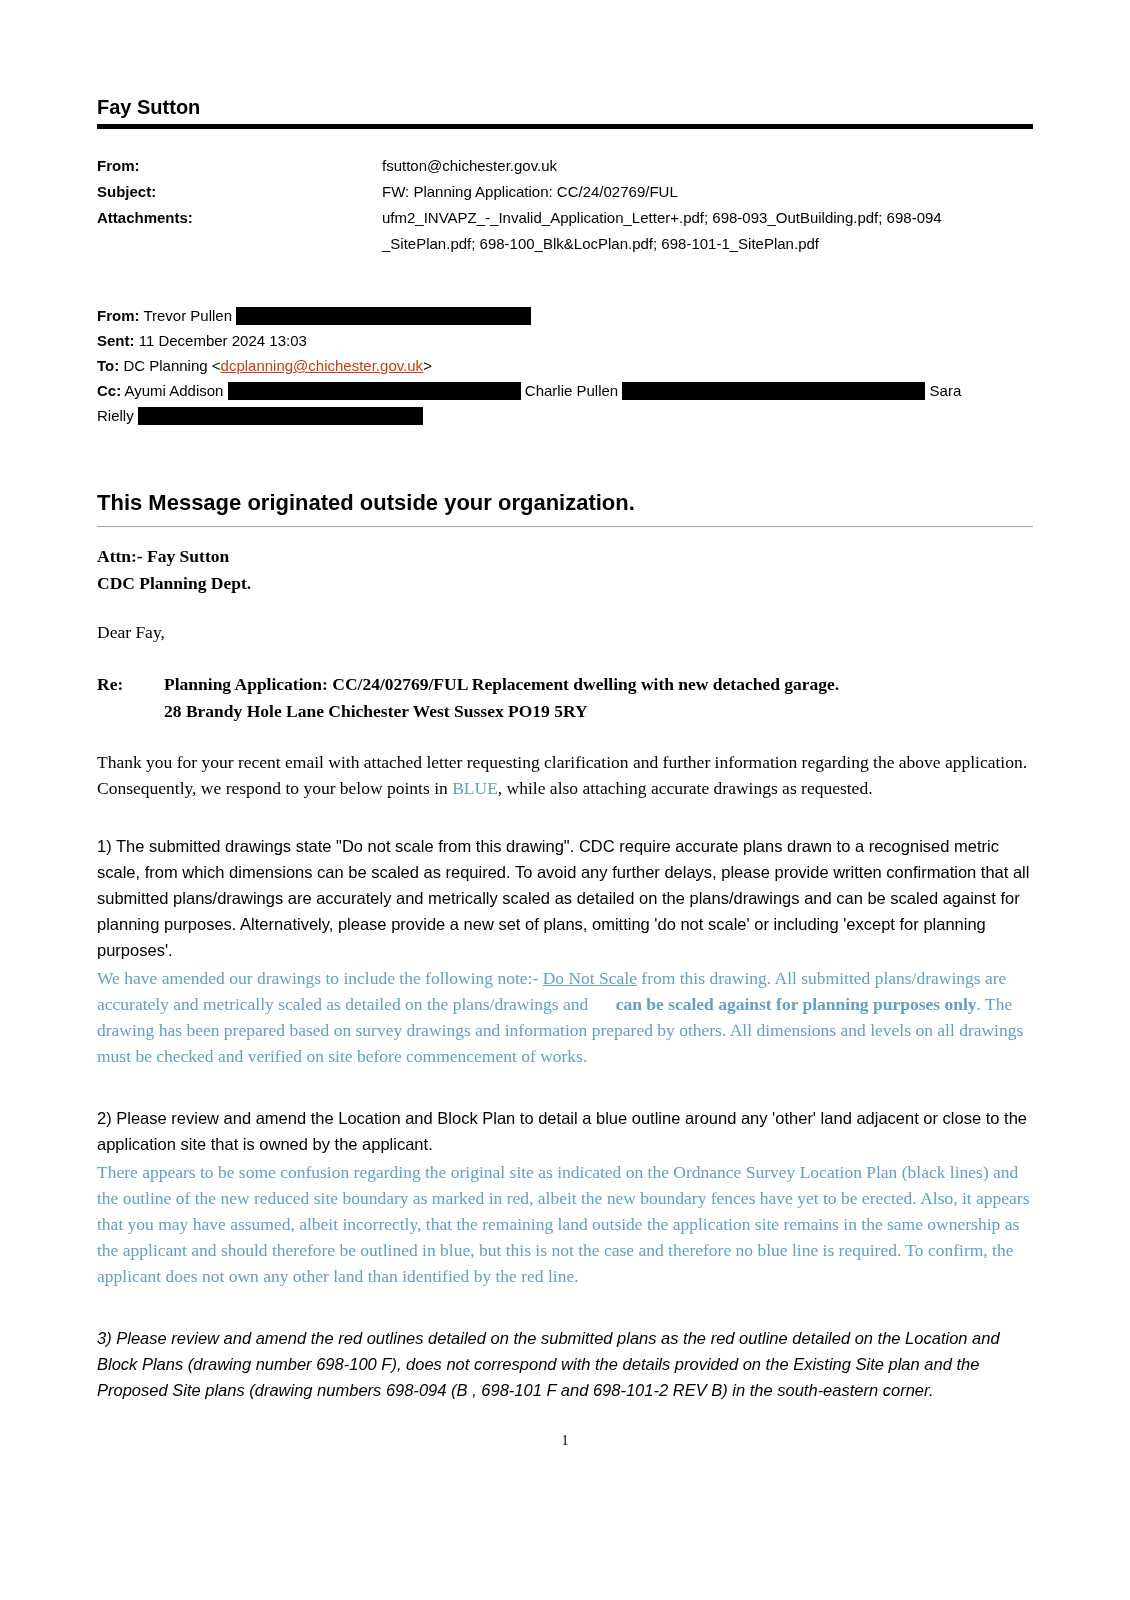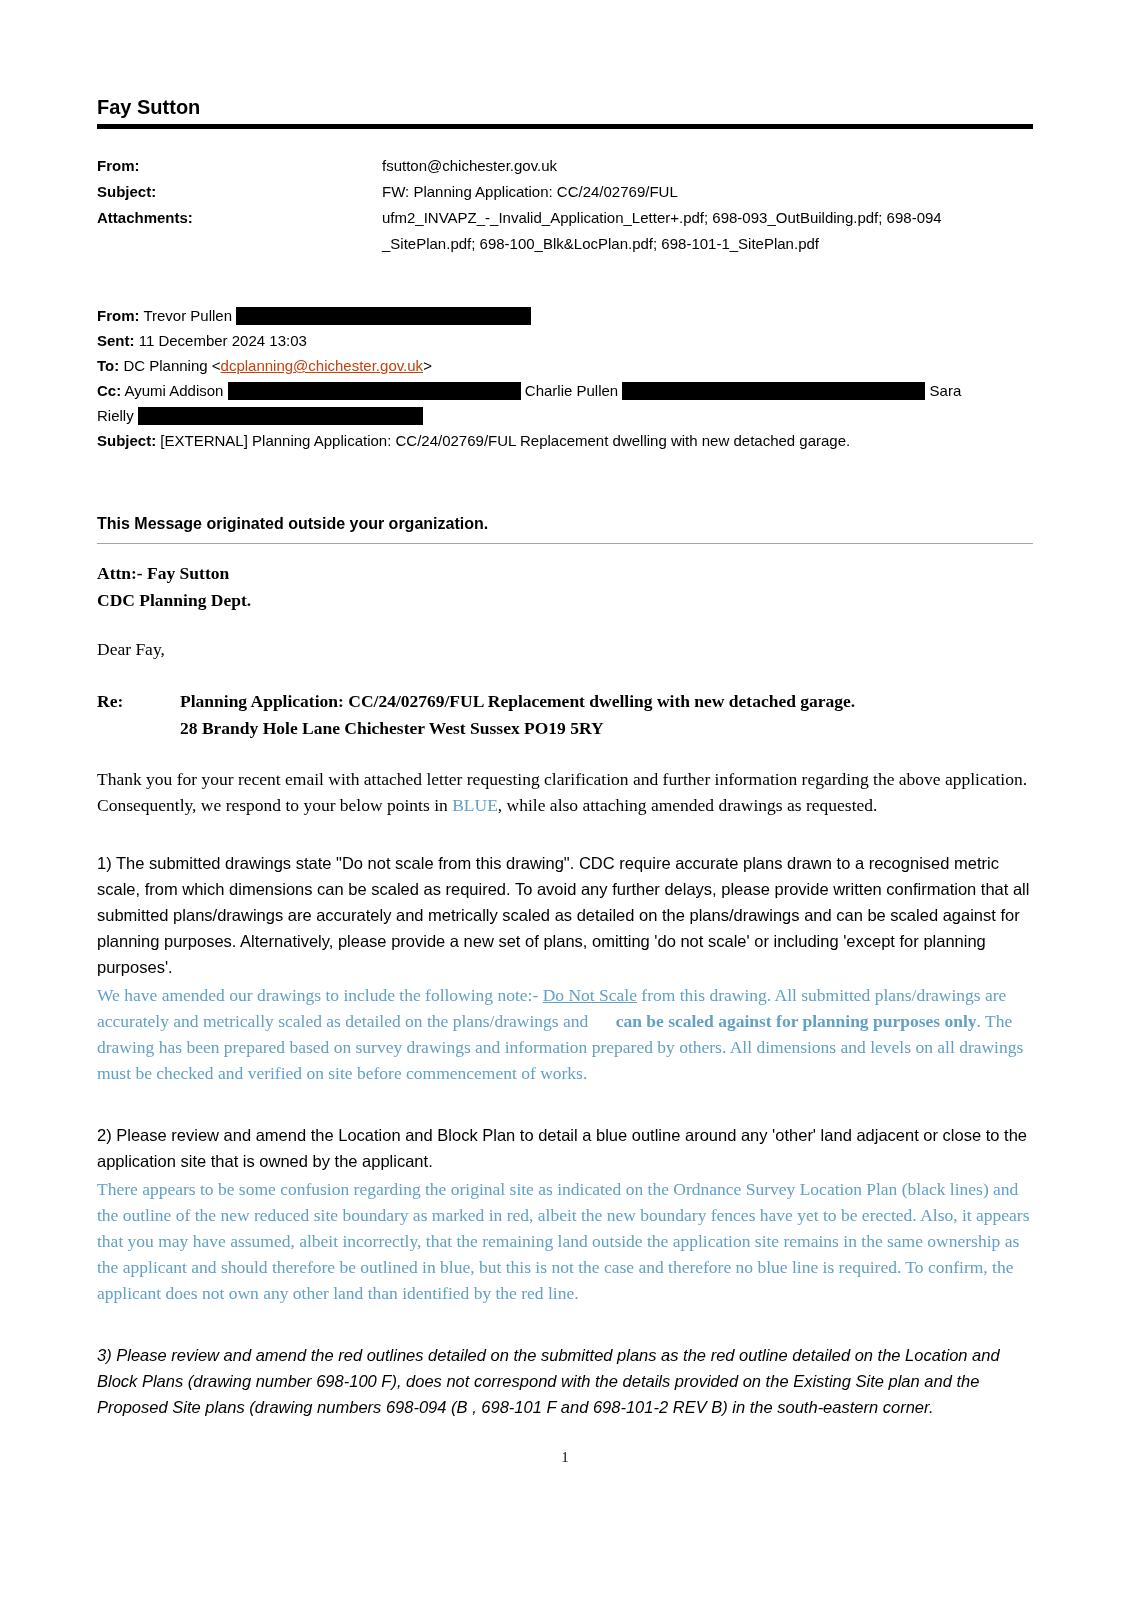--- a/index.html
+++ b/index.html
@@ -59,21 +59,21 @@
     vertical-align: -4px;
   }
   .redact.w295 { width: 295px; }
   .redact.w293 { width: 293px; }
   .redact.w303 { width: 303px; }
   .redact.w285 { width: 285px; }
   .nowrap { white-space: nowrap; }
 
   
   .notice {
-    font-size: 16px;
+    font-size: 22px;
     font-weight: bold;
     margin-bottom: 10px;
   }
   .thin-rule {
     border: none;
     border-top: 1px solid #a3a3a3;
     margin: 0 0 16px 0;
   }
 
   
@@ -86,21 +86,20 @@
     font-weight: bold;
     margin-bottom: 22px;
     line-height: 27px;
   }
   .salutation { margin-bottom: 26px; }
   .re-row {
     display: flex;
     font-weight: bold;
     margin-bottom: 24px;
     line-height: 27px;
-    gap: 16px;
   }
   .re-label { width: 67px; flex: 0 0 67px; }
   .intro { margin-bottom: 32px; }
   .blue-word { color: #62a0c4; }
 
   .point {
     font-family: "Liberation Sans", sans-serif;
     font-size: 16.5px;
     line-height: 26px;
     margin: 0 0 2px 0;
@@ -165,24 +164,20 @@
     <p>
       <span class="fwd-label">Cc:</span>
       <span>Ayumi Addison</span>
       <span class="redact w293"></span>
       <span>Charlie Pullen</span>
       <span class="redact w303"></span>
       <span>Sara</span>
       <span class="nowrap"><span>Rielly</span>
       <span class="redact w285"></span></span>
     </p>
-    <p>
-      <span class="fwd-label">Subject:</span>
-      <span>[EXTERNAL] Planning Application: CC/24/02769/FUL Replacement dwelling with new detached garage.</span>
-    </p>
   </div>
 
   <div class="notice">This Message originated outside your organization.</div>
   <hr class="thin-rule">
 
   <div class="letter">
 
     <div class="attn-block">
       <div>Attn:- Fay Sutton</div>
       <div>CDC Planning Dept.</div>
@@ -191,21 +186,21 @@
     <p class="salutation">Dear Fay,</p>
 
     <div class="re-row">
       <div class="re-label">Re:</div>
       <div>
         <div>Planning Application: CC/24/02769/FUL Replacement dwelling with new detached garage.</div>
         <div>28 Brandy Hole Lane Chichester West Sussex PO19 5RY</div>
       </div>
     </div>
 
-    <p class="intro"><span>Thank you for your recent email with attached letter requesting clarification and further information regarding the above application. Consequently, we respond to your below points in </span><span class="blue-word">BLUE</span><span>, while also attaching amended drawings as requested.</span></p>
+    <p class="intro"><span>Thank you for your recent email with attached letter requesting clarification and further information regarding the above application. Consequently, we respond to your below points in </span><span class="blue-word">BLUE</span><span>, while also attaching accurate drawings as requested.</span></p>
 
     <p class="point">1) The submitted drawings state "Do not scale from this drawing". CDC require accurate plans drawn to a recognised metric scale, from which dimensions can be scaled as required. To avoid any further delays, please provide written confirmation that all submitted plans/drawings are accurately and metrically scaled as detailed on the plans/drawings and can be scaled against for planning purposes. Alternatively, please provide a new set of plans, omitting 'do not scale' or including 'except for planning purposes'.</p>
 
     <p class="response"><span>We have amended our drawings to include the following note:- </span><span class="u">Do Not Scale</span><span> from this drawing. All submitted plans/drawings are accurately and metrically scaled as detailed on the plans/drawings and </span><span class="b">can be scaled against for planning purposes only</span><span>. The drawing has been prepared based on survey drawings and information prepared by others. All dimensions and levels on all drawings must be checked and verified on site before commencement of works.</span></p>
 
     <p class="point">2) Please review and amend the Location and Block Plan to detail a blue outline around any 'other' land adjacent or close to the application site that is owned by the applicant.</p>
 
     <p class="response">There appears to be some confusion regarding the original site as indicated on the Ordnance Survey Location Plan (black lines) and the outline of the new reduced site boundary as marked in red, albeit the new boundary fences have yet to be erected. Also, it appears that you may have assumed, albeit incorrectly, that the remaining land outside the application site remains in the same ownership as the applicant and should therefore be outlined in blue, but this is not the case and therefore no blue line is required. To confirm, the applicant does not own any other land than identified by the red line.</p>
 
     <p class="point last">3) Please review and amend the red outlines detailed on the submitted plans as the red outline detailed on the Location and Block Plans (drawing number 698-100 F), does not correspond with the details provided on the Existing Site plan and the Proposed Site plans (drawing numbers 698-094 (B , 698-101 F and 698-101-2 REV B) in the south-eastern corner.</p>

